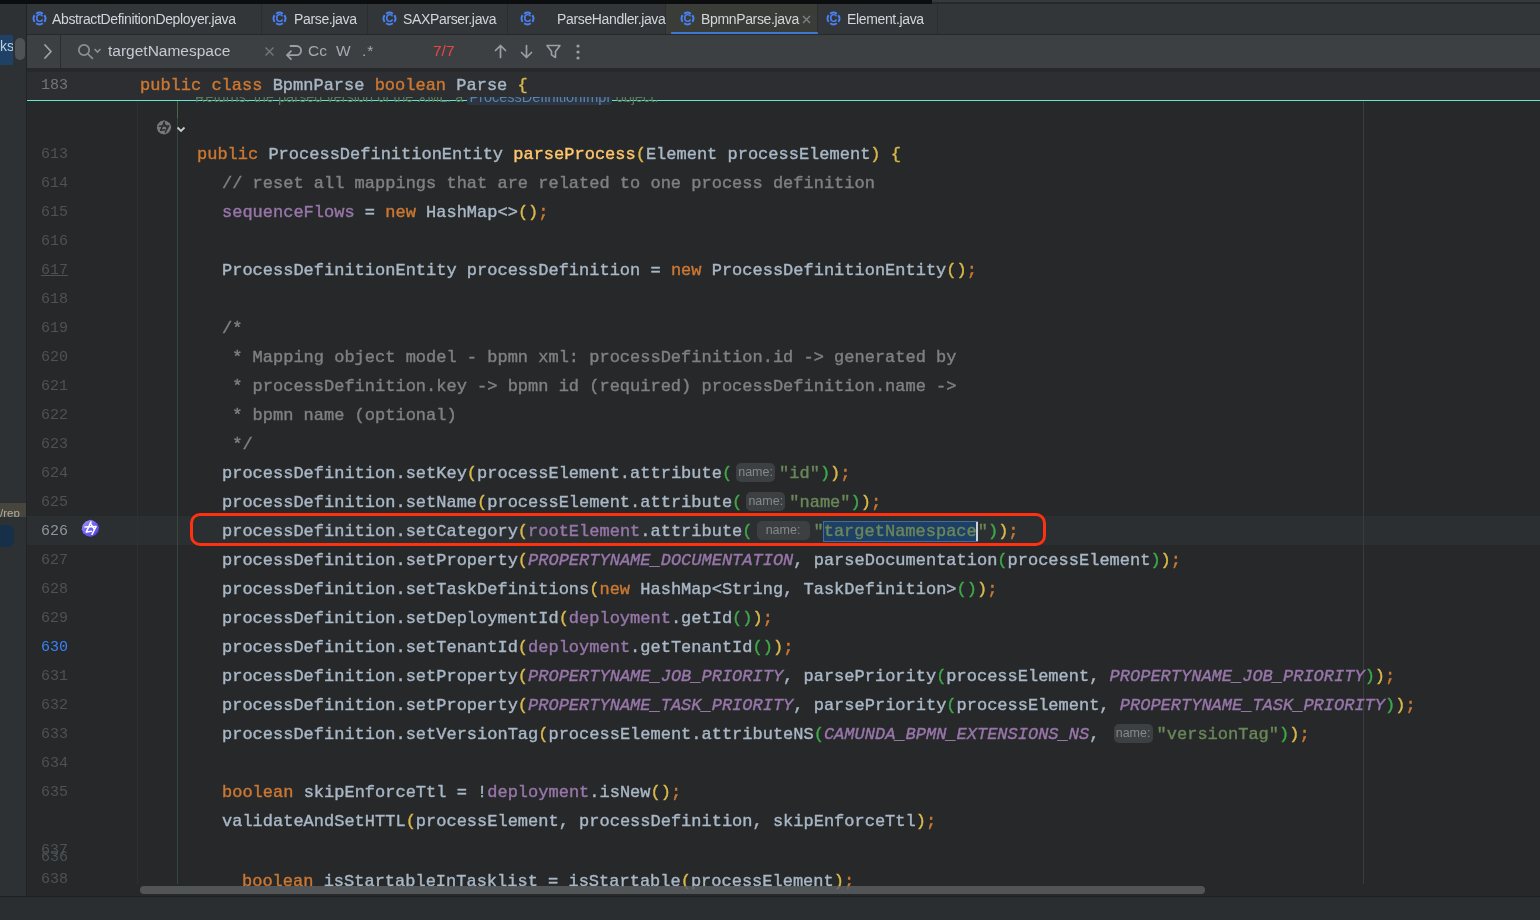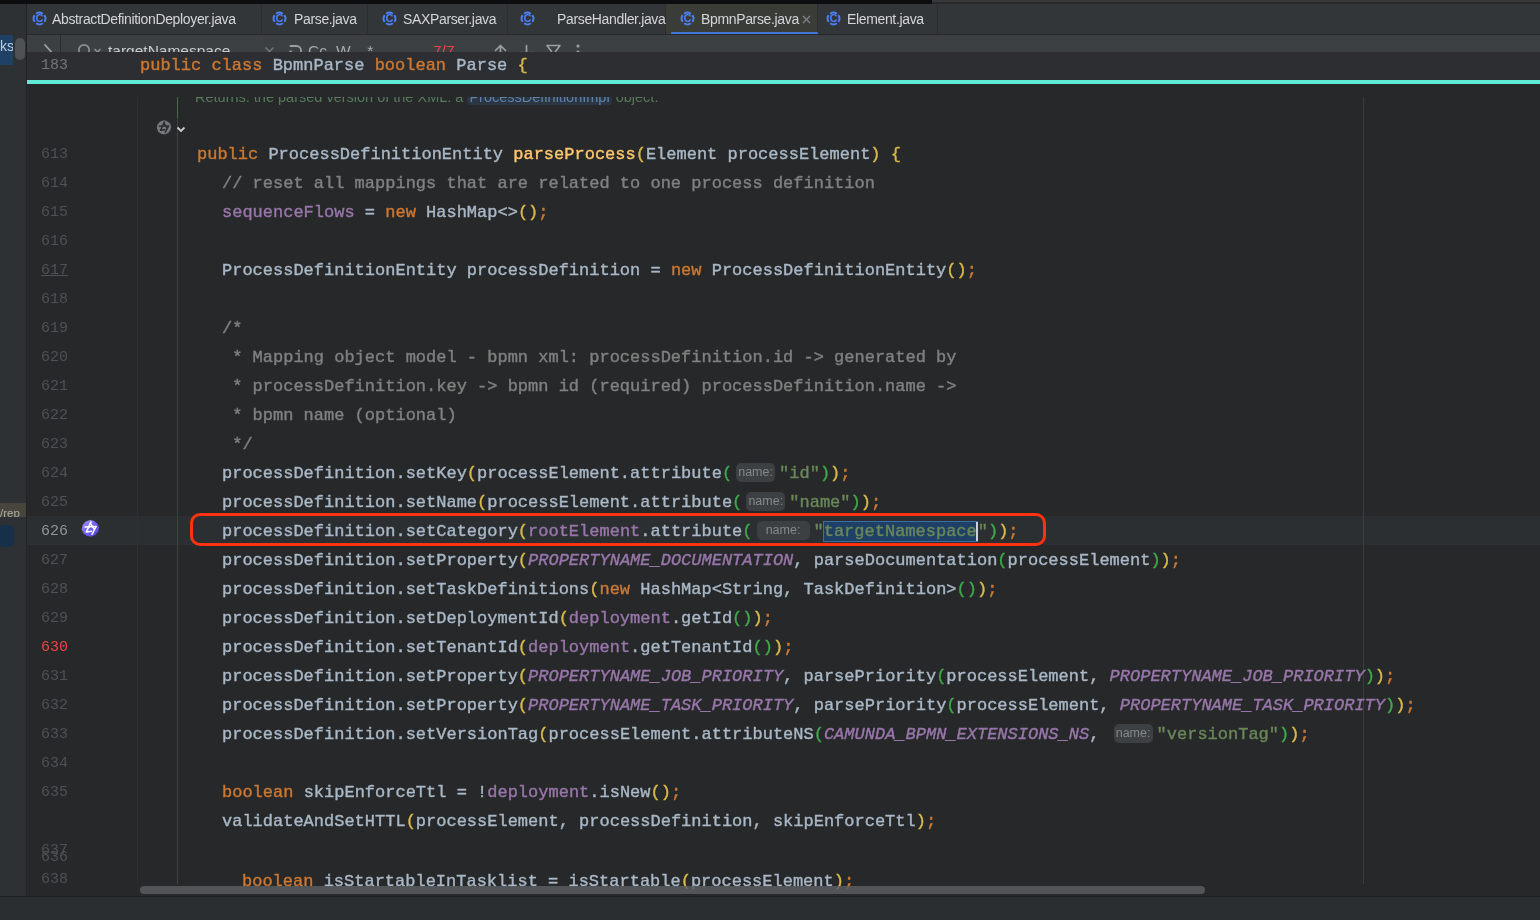--- a/index.html
+++ b/index.html
@@ -38,21 +38,21 @@
 <div class="num" style="top:343px;color:#4d5256;">620</div>
 <div class="num" style="top:372px;color:#4d5256;">621</div>
 <div class="num" style="top:401px;color:#4d5256;">622</div>
 <div class="num" style="top:430px;color:#4d5256;">623</div>
 <div class="num" style="top:459px;color:#4d5256;">624</div>
 <div class="num" style="top:488px;color:#4d5256;">625</div>
 <div class="num" style="top:517px;color:#8f959b;">626</div>
 <div class="num" style="top:546px;color:#4d5256;">627</div>
 <div class="num" style="top:575px;color:#4d5256;">628</div>
 <div class="num" style="top:604px;color:#4d5256;">629</div>
-<div class="num" style="top:633px;color:#ef4444;">630</div>
+<div class="num" style="top:633px;color:#3b82f6;">630</div>
 <div class="num" style="top:662px;color:#4d5256;">631</div>
 <div class="num" style="top:691px;color:#4d5256;">632</div>
 <div class="num" style="top:720px;color:#4d5256;">633</div>
 <div class="num" style="top:749px;color:#4d5256;">634</div>
 <div class="num" style="top:778px;color:#4d5256;">635</div>
 <div class="num" style="top:807px;color:#4d5256;margin-top:36px;">636</div>
 <div class="num" style="top:836px;color:#4d5256;">637</div>
 <div class="num" style="top:865px;color:#4d5256;">638</div>
 <div class="cl" style="top:140px;left:181px;margin-left:16px;"><span class="k">public </span>ProcessDefinitionEntity <span class="m">parseProcess</span><span class="y">(</span>Element processElement<span class="y">)</span> <span class="y">{</span></div>
 <div class="cl" style="top:169px;left:222px;"><span class="c">// reset all mappings that are related to one process definition</span></div>
@@ -211,21 +211,21 @@
 <svg class="abs" style="left:545px;top:8px;" width="18" height="17" viewBox="0 0 18 17">
 <path d="M2 2.5 H15 L10.5 8.5 V14.5 L6.5 11.8 V8.5 Z" fill="none" stroke="#9aa0a5" stroke-width="1.6" stroke-linejoin="round"></path>
     </svg>
 <svg class="abs" style="left:572px;top:8px;" width="12" height="18" viewBox="0 0 12 18">
 <circle cx="6" cy="3" r="1.6" fill="#9aa0a5"></circle>
       <circle cx="6" cy="9" r="1.6" fill="#9aa0a5"></circle>
       <circle cx="6" cy="15" r="1.6" fill="#9aa0a5"></circle>
     </svg>
   </div>
 
-<div class="abs" style="left:27px;top:52px;width:1513px;height:28px;background:#2c2e31;border-bottom:4px solid #5eead4;box-sizing:content-box;">
+<div class="abs" style="left:27px;top:72px;width:1513px;height:28px;background:#2c2e31;border-bottom:1px solid #5eead4;box-sizing:content-box;">
   <div style="position:absolute;left:13px;width:28px;top:0;height:28px;line-height:28px;text-align:right;font-family:'Liberation Mono',monospace;font-size:15px;color:#72767b;">183</div>
   <div style="position:absolute;left:113px;top:0;height:28px;line-height:28px;font-family:'Liberation Mono',monospace;font-size:17px;white-space:pre;-webkit-text-stroke:0.4px currentColor;color:#a9b7c6;"><span class="k">public class </span><span>BpmnParse </span><span class="k">boolean </span><span>Parse </span><span class="y">{</span></div>
 </div>
 
 <div class="abs" style="left:195px;top:97px;width:700px;height:11px;overflow:hidden;">
   <div style="margin-top:-8px;font-size:14.5px;color:#577a5c;white-space:nowrap;">Returns: the parsed version of the XML: a <span style="background:#2b3642;color:#5d83ad;border-radius:3px;padding:0 2px;">ProcessDefinitionImpl</span> object.</div>
 </div>
 
 <div class="abs" style="left:156px;top:119px;"><svg width="30" height="20" viewBox="0 0 30 20">
 <path d="M8 1.2 L11 2.2 L13.7 4.2 L15.2 7.4 L14.5 11 L12.2 14 L8.6 15.5 L5 14.8 L2.1 12.4 L0.8 9 L1.5 5.4 L4.1 2.6 Z" fill="#75797d"></path>

